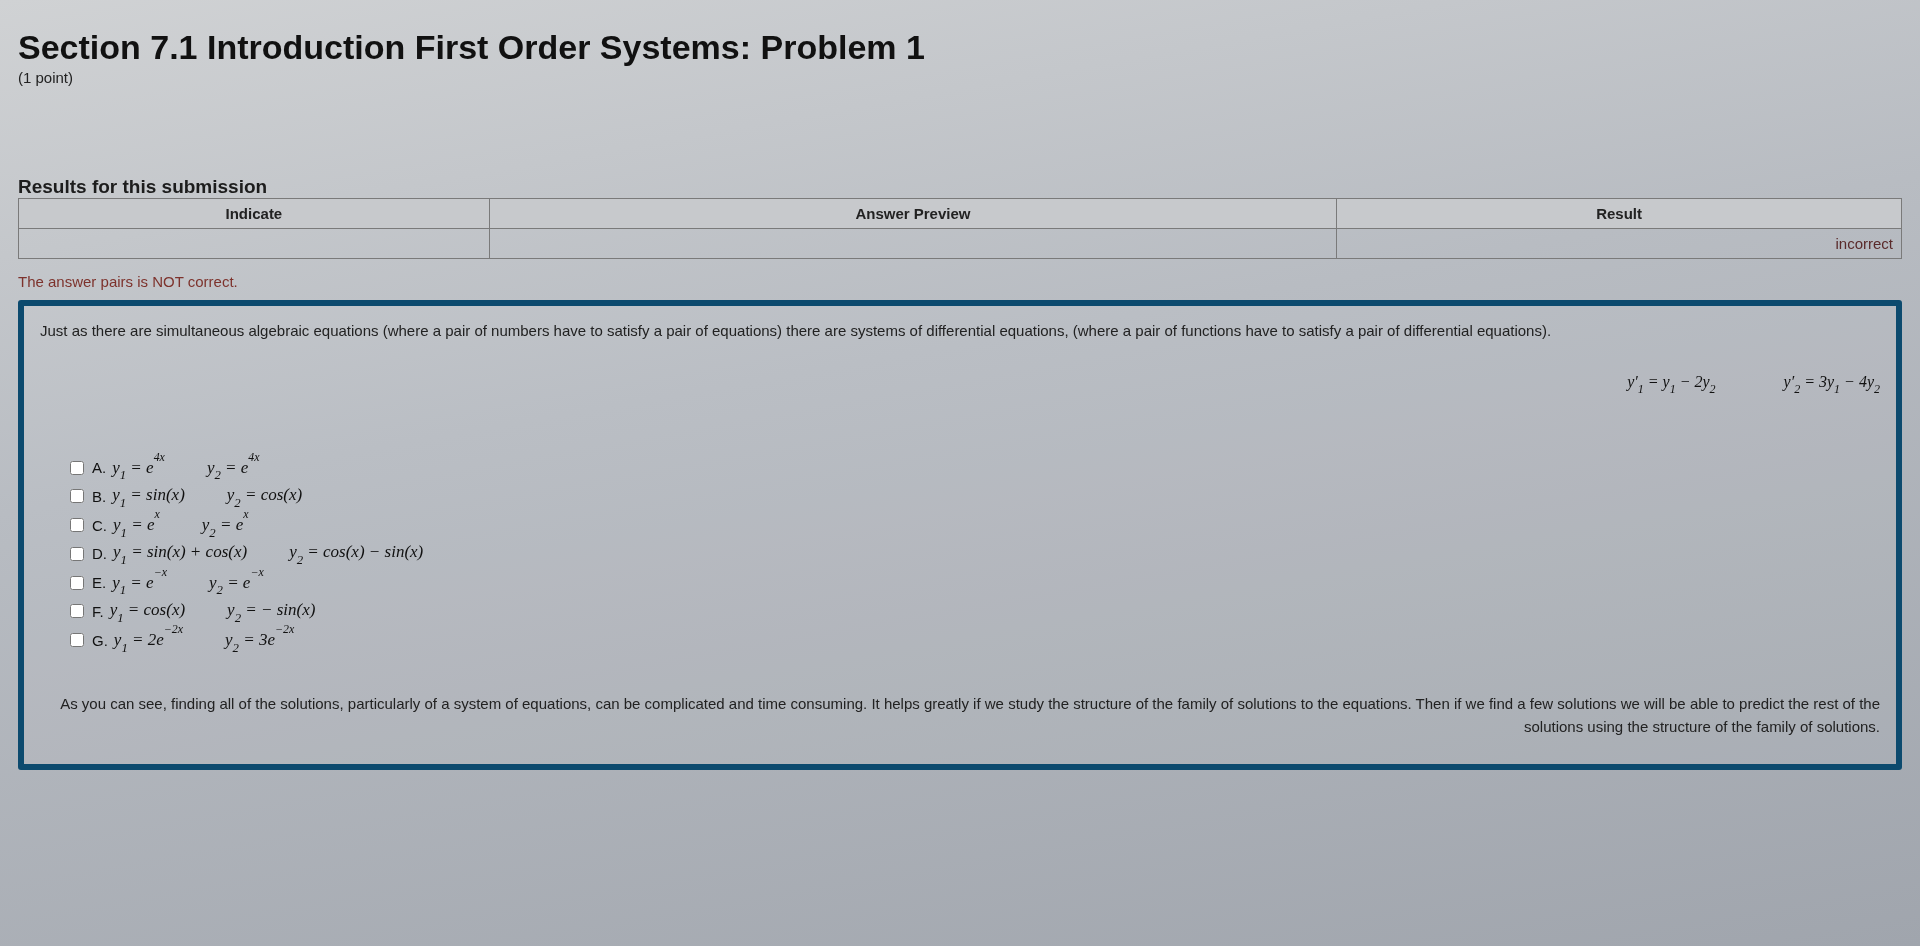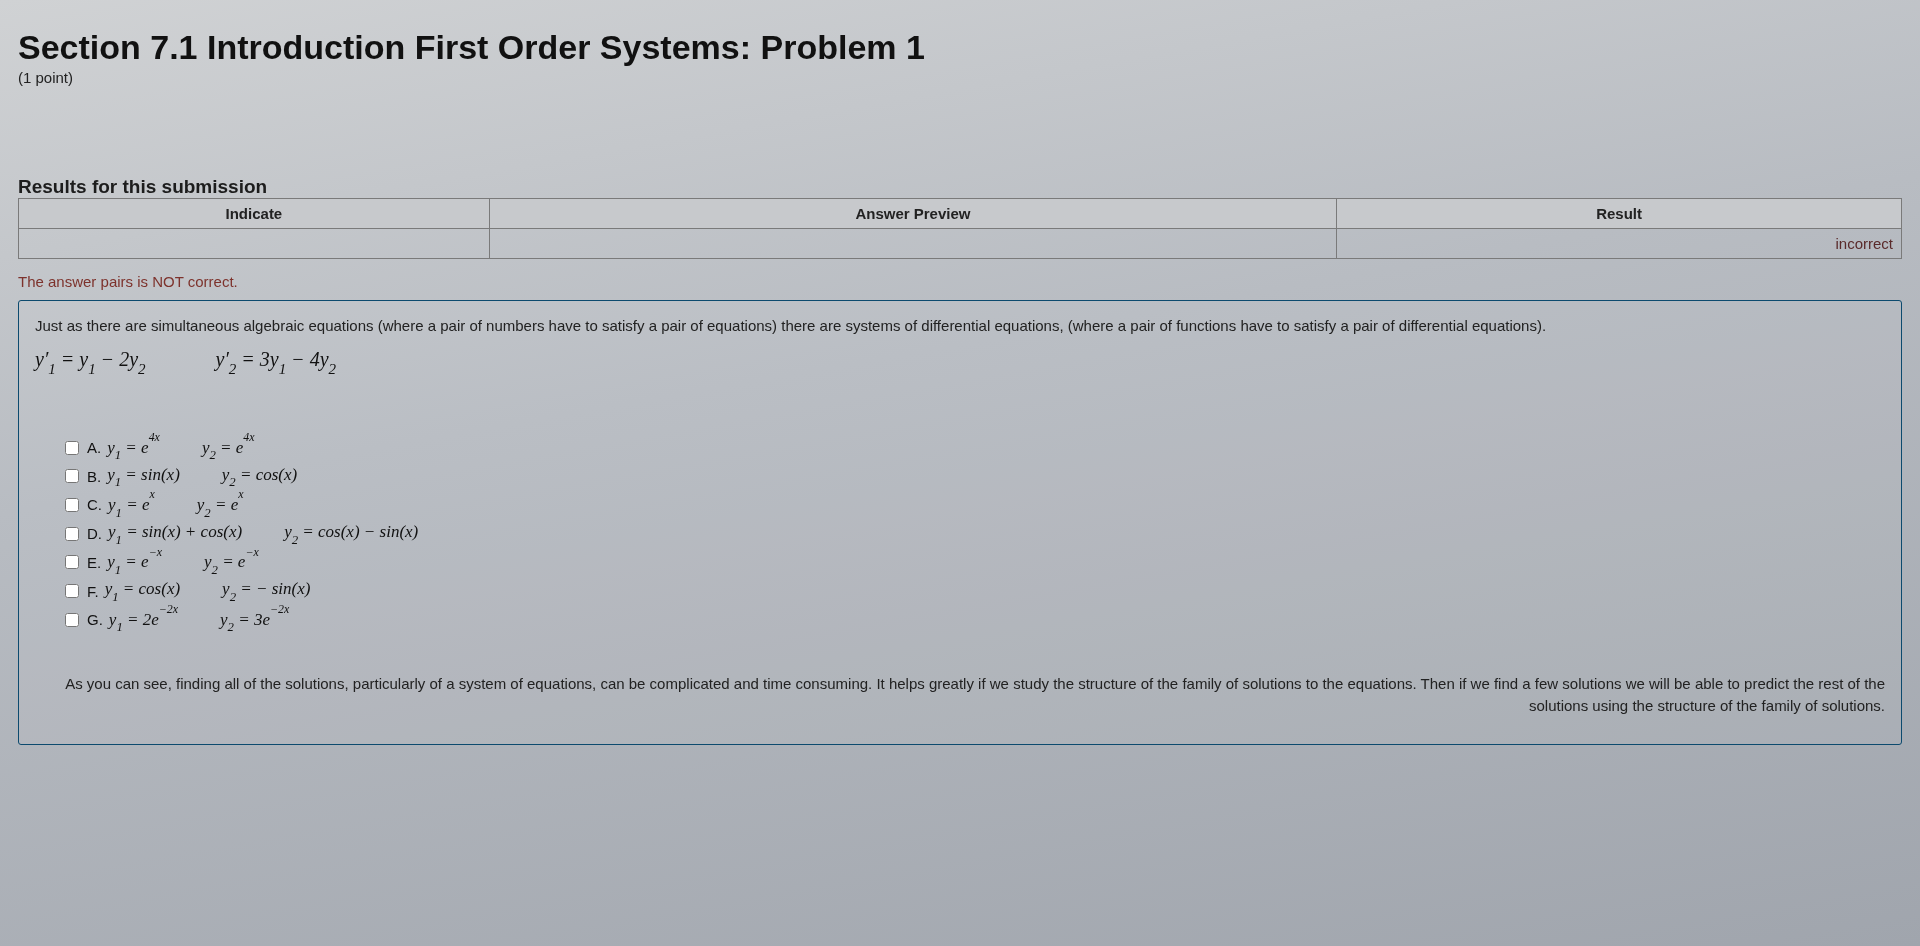--- a/index.html
+++ b/index.html
@@ -53,37 +53,37 @@
   td.incorrect {
     background: #e6a9a9;
     color: #5a2a2a;
   }
   .not-correct {
     color: #7d322c;
     font-size: 15px;
     margin-bottom: 10px;
   }
   .problem-box {
-    border: 1px solid #0c4a6e;
+    border: 6px solid #0c4a6e;
     border-radius: 3px;
     padding: 14px 16px 20px 16px;
     background: rgba(255,255,255,0.04);
   }
   .problem-box p {
     font-size: 15px;
     color: #222;
     line-height: 1.5;
     margin-bottom: 6px;
   }
   .system-eq {
-    text-align: left;
+    text-align: right;
     font-family: "Cambria Math", "Times New Roman", serif;
-    font-size: 20px;
+    font-size: 16px;
     font-style: italic;
-    margin: 10px 0 60px 0;
+    margin: 30px 0 60px 0;
     color: #111;
   }
   .system-eq .gap { display:inline-block; width:60px; }
   .options {
     margin: 0 0 40px 30px;
   }
   .opt-row {
     display: flex;
     align-items: center;
     font-family: "Cambria Math", "Times New Roman", serif;

